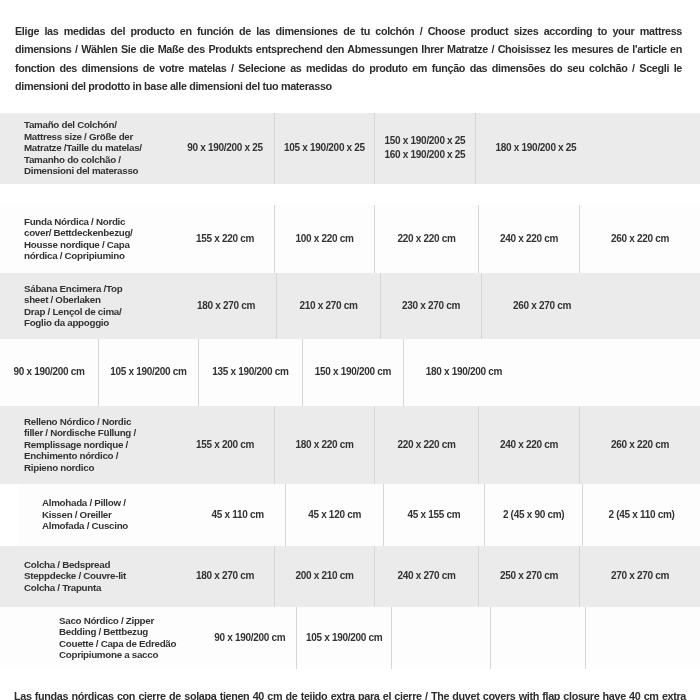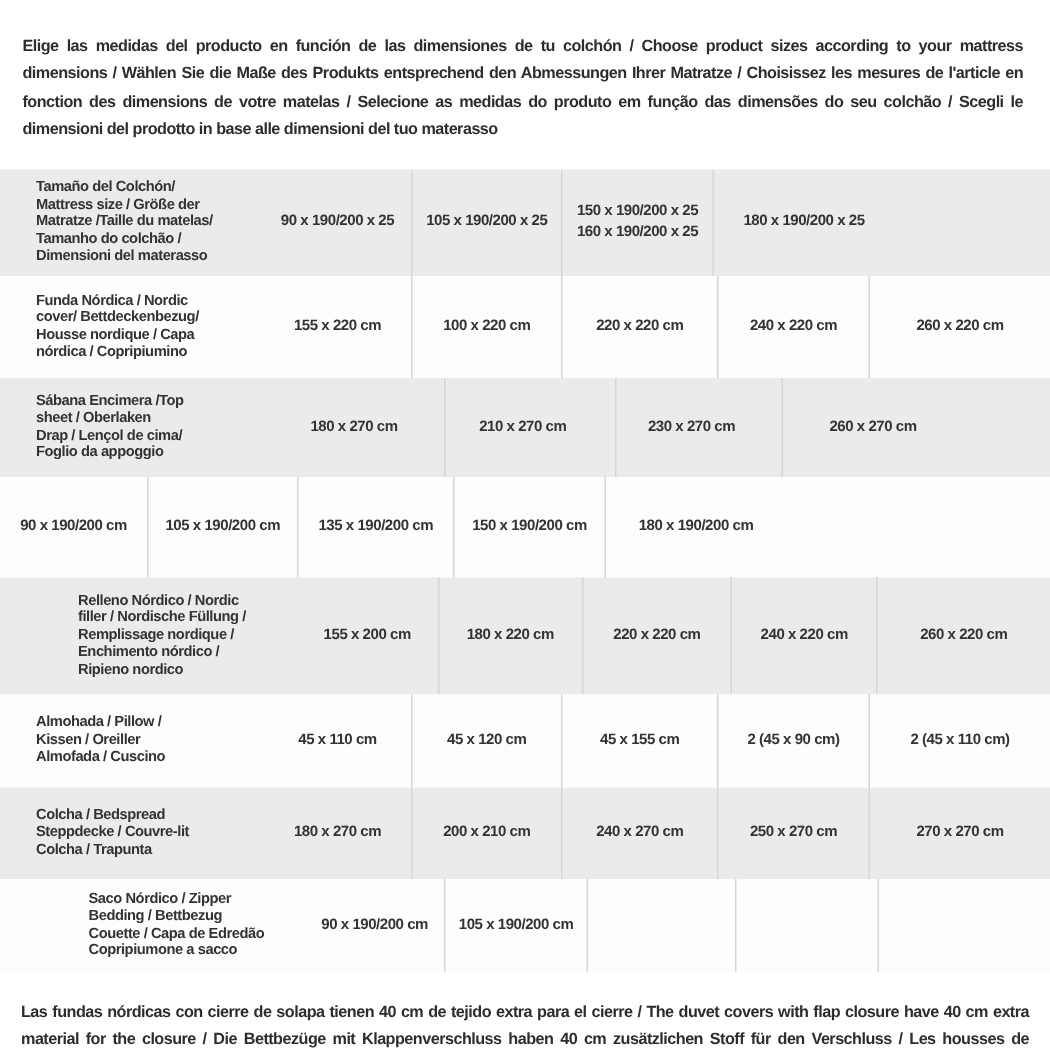--- a/index.html
+++ b/index.html
@@ -38,25 +38,25 @@
     display: flex;
     flex-direction: column;
   }
   .trow {
     display: flex;
     align-items: stretch;
     background: #fdfdfd;
   }
   .trow:nth-of-type(odd) { background: #ebebeb; }
   .trow:nth-of-type(1) { min-height: 71px; }
-  .trow:nth-of-type(2) { min-height: 68px; }
-  .trow:nth-of-type(3) { min-height: 66px; gap: 10px; }
+  .trow:nth-of-type(2) { min-height: 68px; margin-top: 21px; }
+  .trow:nth-of-type(3) { min-height: 66px; }
   .trow:nth-of-type(4) { min-height: 67px; }
-  .trow:nth-of-type(5) { min-height: 78px; padding-left: 28px; }
-  .trow:nth-of-type(6) { min-height: 62px; }
+  .trow:nth-of-type(5) { min-height: 78px; }
+  .trow:nth-of-type(6) { min-height: 62px; margin-left: 18px; }
   .trow:nth-of-type(7) { min-height: 61px; }
   .trow:nth-of-type(8) { min-height: 62px; padding-left: 35px; }
   .tlabel {
     width: 176px;
     box-sizing: border-box;
     padding: 6px 6px 6px 24px;
     display: flex;
     align-items: center;
     font-weight: bold;
     font-stretch: condensed;

